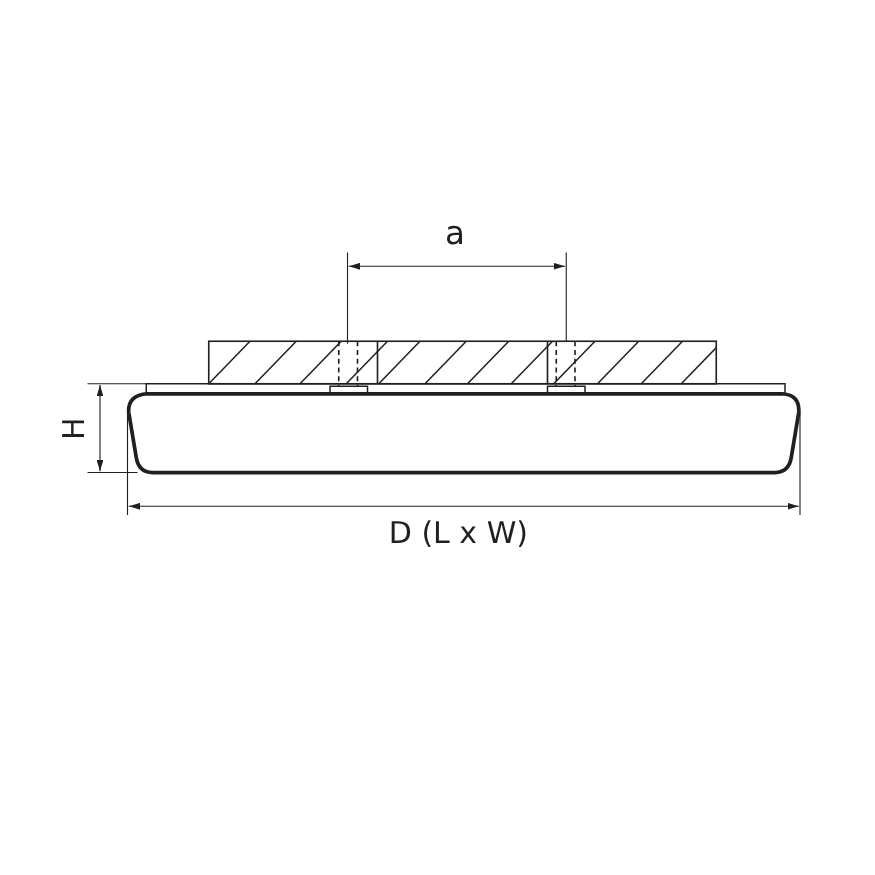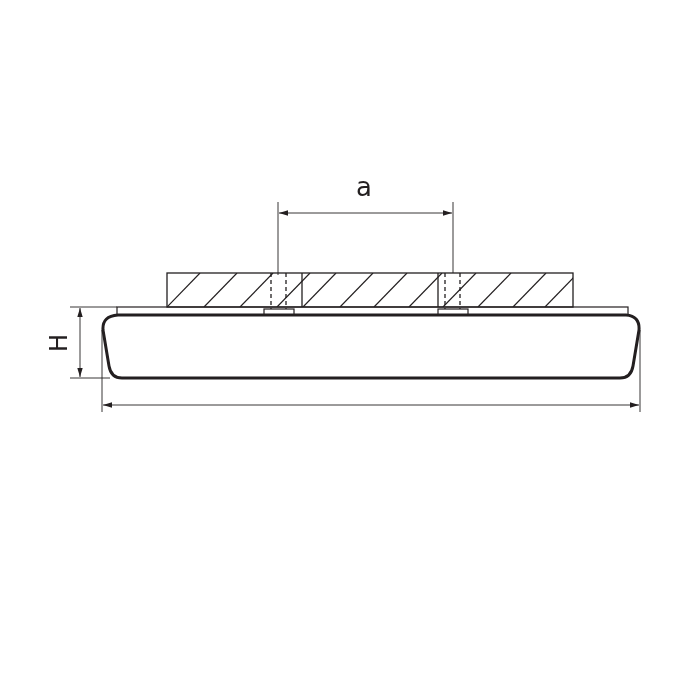--- a/index.html
+++ b/index.html
@@ -65,13 +65,14 @@
       <line x1="80" y1="308" x2="80" y2="377" marker-start="url(#arr)" marker-end="url(#arr)"></line>
 
       <line x1="102" y1="330" x2="102" y2="412"></line>
       <line x1="640" y1="330" x2="640" y2="412"></line>
       <line x1="103" y1="405" x2="639" y2="405" marker-start="url(#arr)" marker-end="url(#arr)"></line>
     </g>
   </g>
 </svg>
 <div class="lbl" style="left:356px;top:174px;font-size:26px;">a</div>
 <div class="lbl" style="left:50px;top:331px;transform:rotate(-90deg);">H</div>
+<div class="lbl" style="left:311px;top:414px;">D (L x W)</div>
 </div>
 
 </body></html>

